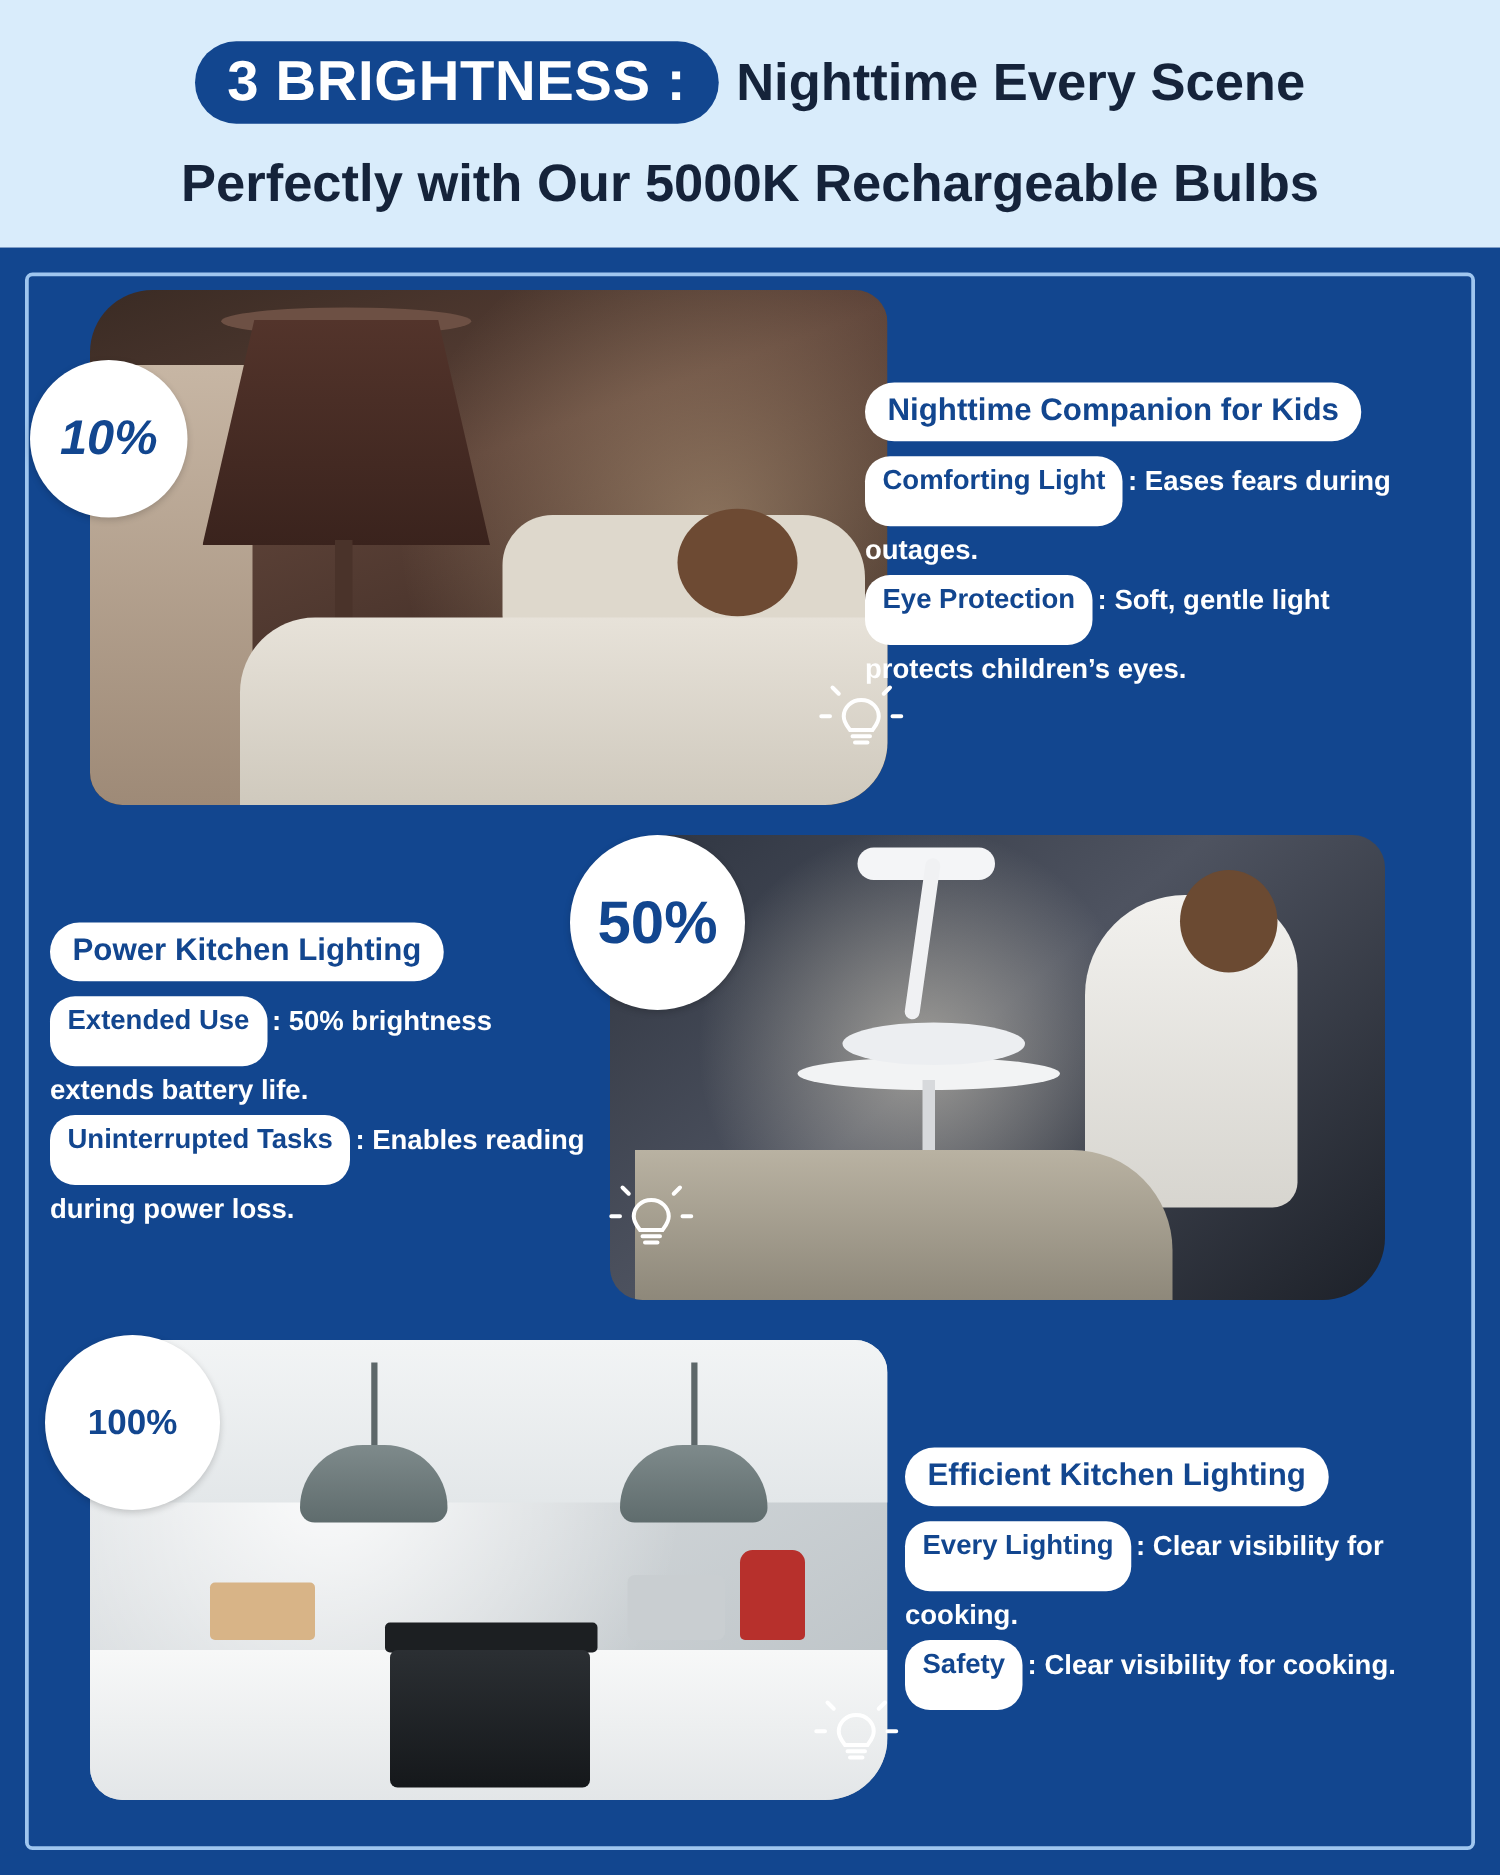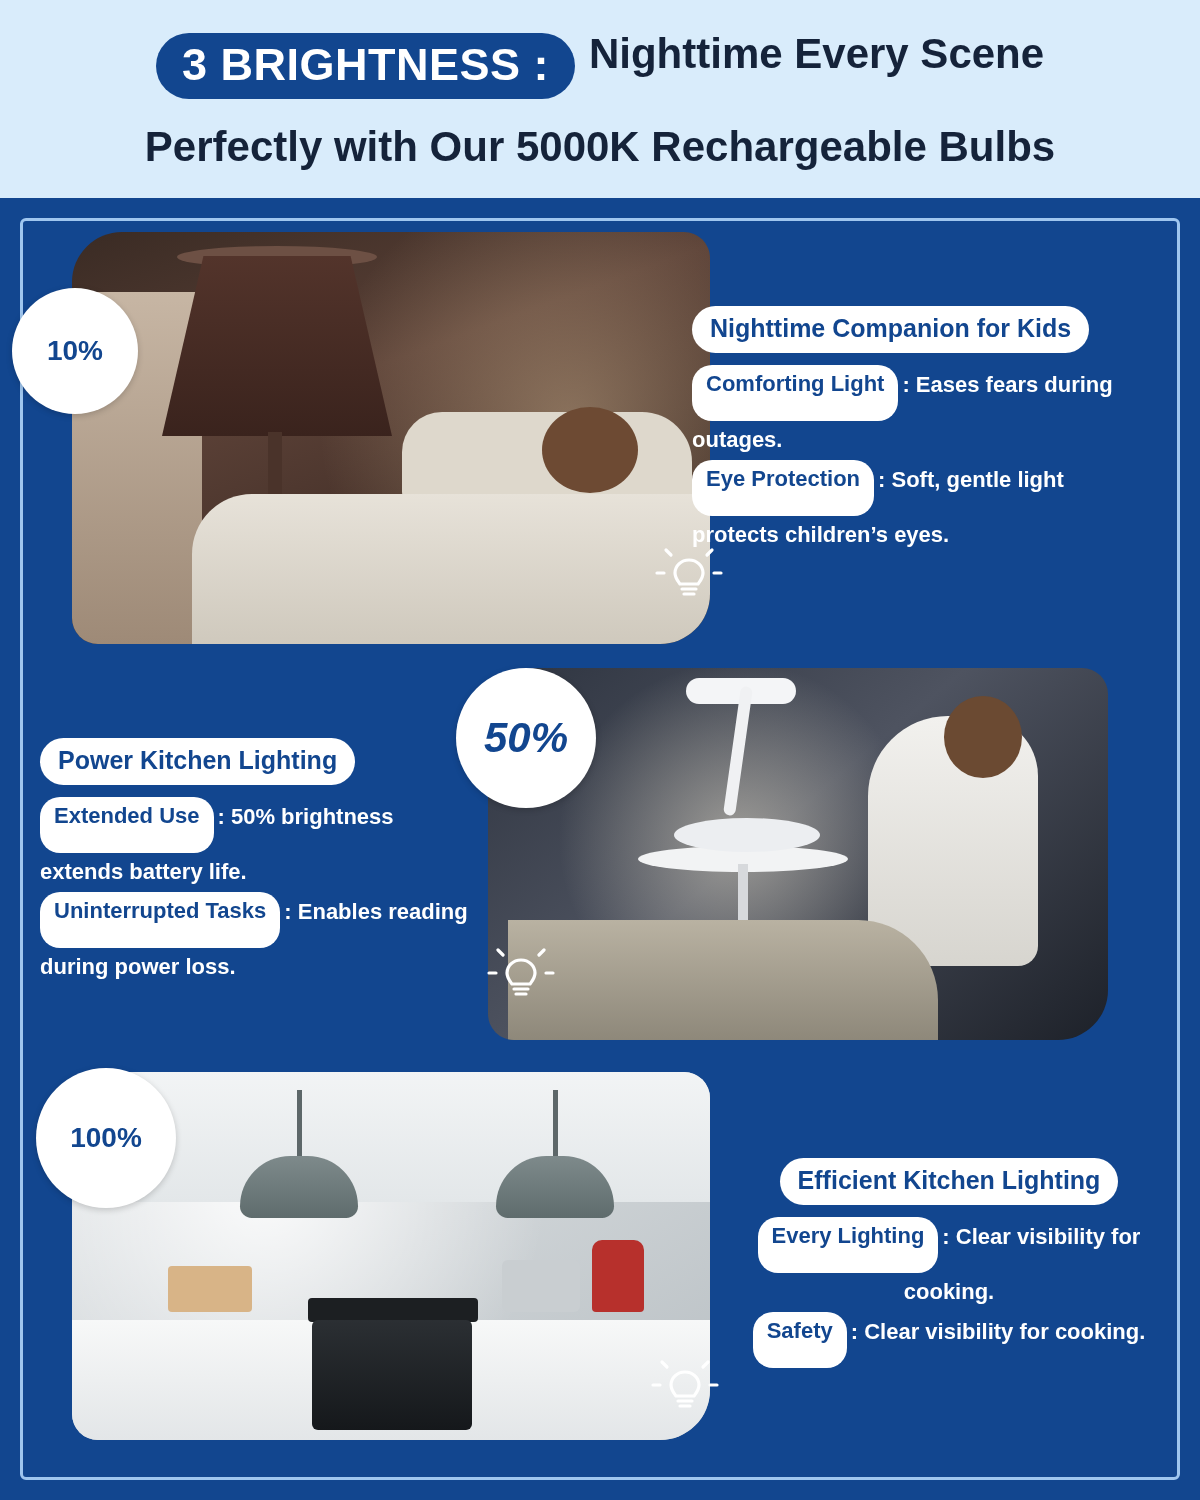--- a/index.html
+++ b/index.html
@@ -13,21 +13,21 @@
 
   
   .header {
     position: absolute; left: 0; top: 0; width: 1200px; height: 198px;
     background: #d9ecfb;
     display: flex; flex-direction: column;
     align-items: center; justify-content: center;
     padding-top: 6px;
   }
   .header-line1 {
-    display: flex; gap: 14px;
+    display: flex; align-items: center; gap: 14px;
     white-space: nowrap;
   }
   .pill-title {
     background: #12468f;
     color: #ffffff;
     font-size: 45px;
     font-weight: bold;
     letter-spacing: 0.5px;
     padding: 9px 26px 12px 26px;
     border-radius: 34px;
@@ -206,35 +206,35 @@
   
   .badge {
     position: absolute;
     background: #ffffff;
     border-radius: 50%;
     display: flex; align-items: center; justify-content: center;
     color: #12468f;
     font-weight: bold;
     box-shadow: 0 2px 6px rgba(0,0,0,0.18);
   }
-  .badge-10  { left: 12px;  top: 288px;  width: 126px; height: 126px; font-size: 28px; }
-  .badge-50  { left: 456px; top: 668px;  width: 140px; height: 140px; font-size: 42px; font-style: italic; }
+  .badge-10  { left: 24px;  top: 288px;  width: 126px; height: 126px; font-size: 39px; font-style: italic; }
+  .badge-50  { left: 456px; top: 668px;  width: 140px; height: 140px; font-size: 48px; }
   .badge-100 { left: 36px;  top: 1068px; width: 140px; height: 140px; font-size: 28px; }
 
   
   .bulb { position: absolute; width: 74px; height: 74px; }
   .bulb-1 { left: 652px; top: 542px; }
   .bulb-2 { left: 484px; top: 942px; }
   .bulb-3 { left: 648px; top: 1354px; }
 
   
   .textblock { position: absolute; }
   .tb-1 { left: 692px; top: 306px; width: 450px; }
   .tb-2 { left: 40px;  top: 738px; width: 440px; }
-  .tb-3 { left: 724px; top: 1158px; width: 450px; text-align: center; }
+  .tb-3 { left: 724px; top: 1158px; width: 450px; }
 
   .heading-pill {
     display: inline-block;
     background: #ffffff;
     color: #12468f;
     font-weight: bold;
     font-size: 25px;
     line-height: 1;
     padding: 10px 18px 12px 18px;
     border-radius: 24px;

